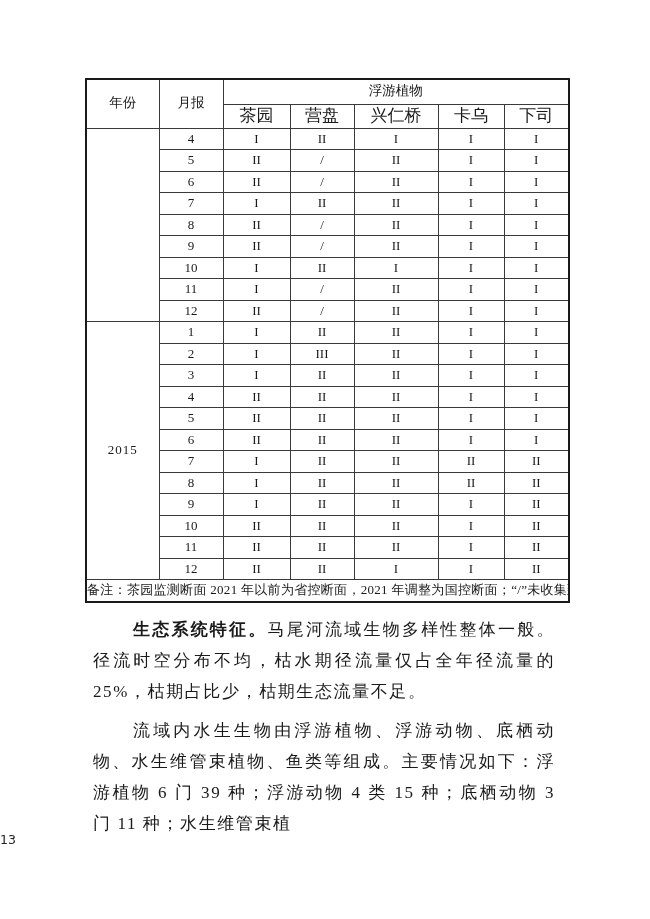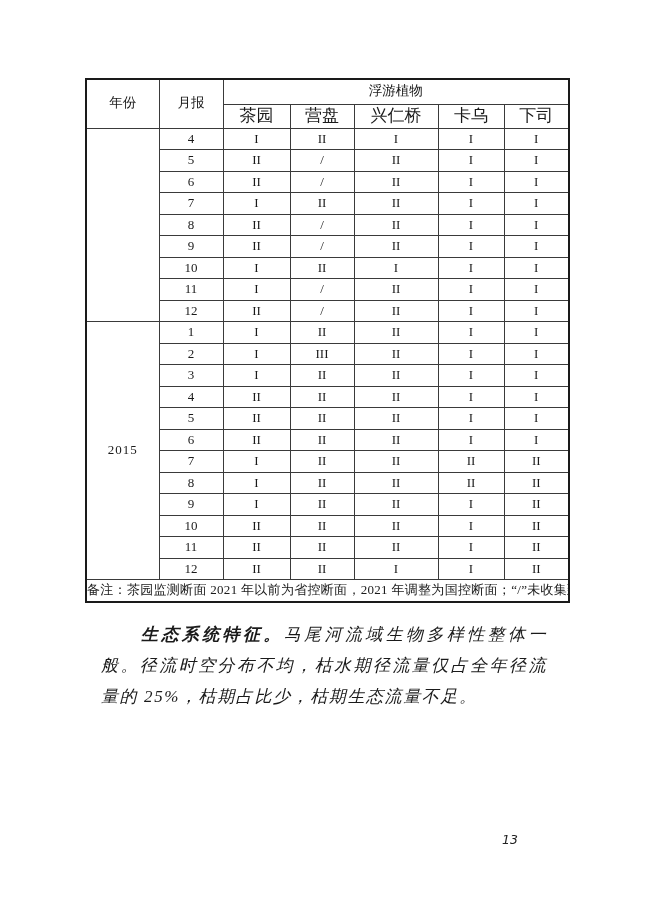--- a/index.html
+++ b/index.html
@@ -43,40 +43,38 @@
     text-align: left;
     font-size: 12px;
     padding: 2px 4px 2px 5px;
     letter-spacing: 0.3px;
     white-space: nowrap;
   }
   .body-text {
     margin-top: 11px;
   }
   .body-text p {
-    margin: 16px;
+    margin: 8px;
     font-size: 17px;
     line-height: 31px;
     text-align: justify;
     text-justify: inter-character;
     text-indent: 40px;
     letter-spacing: 1.6px;
-    font-style: italic;
   }
   .body-text p b { font-weight: bold; }
   .page-number {
     position: absolute;
     left: 0;
     top: 832px;
     width: 518px;
-    text-align: right;
+    text-align: left;
     font-size: 12.5px;
     font-family: "DejaVu Sans", "Liberation Sans", sans-serif;
     color: #222;
-    font-style: italic;
   }
 </style>
 </head>
 <body>
 
 <div class="content">
 
   <table class="report-table">
     <colgroup>
       <col style="width:73px">
@@ -275,17 +273,18 @@
       </tbody>
     <tfoot>
       <tr>
         <td colspan="7" class="note-cell">备注：茶园监测断面 2021 年以前为省控断面，2021 年调整为国控断面；“/”未收集到</td>
       </tr>
     </tfoot>
   </table>
 
   <div class="body-text">
     <p><b>生态系统特征。</b><span>马尾河流域生物多样性整体一般。径流时空分布不均，枯水期径流量仅占全年径流量的 25%，枯期占比少，枯期生态流量不足。</span></p>
+    <p><span>流域内水生生物由浮游植物、浮游动物、底栖动物、水生维管束植物、鱼类等组成。主要情况如下：浮游植物 6 门 39 种；浮游动物 4 类 15 种；底栖动物 3 门 11 种；水生维管束植</span></p>
   </div>
 
 </div>
 
 <div class="page-number">13</div>
 
 </body></html>

